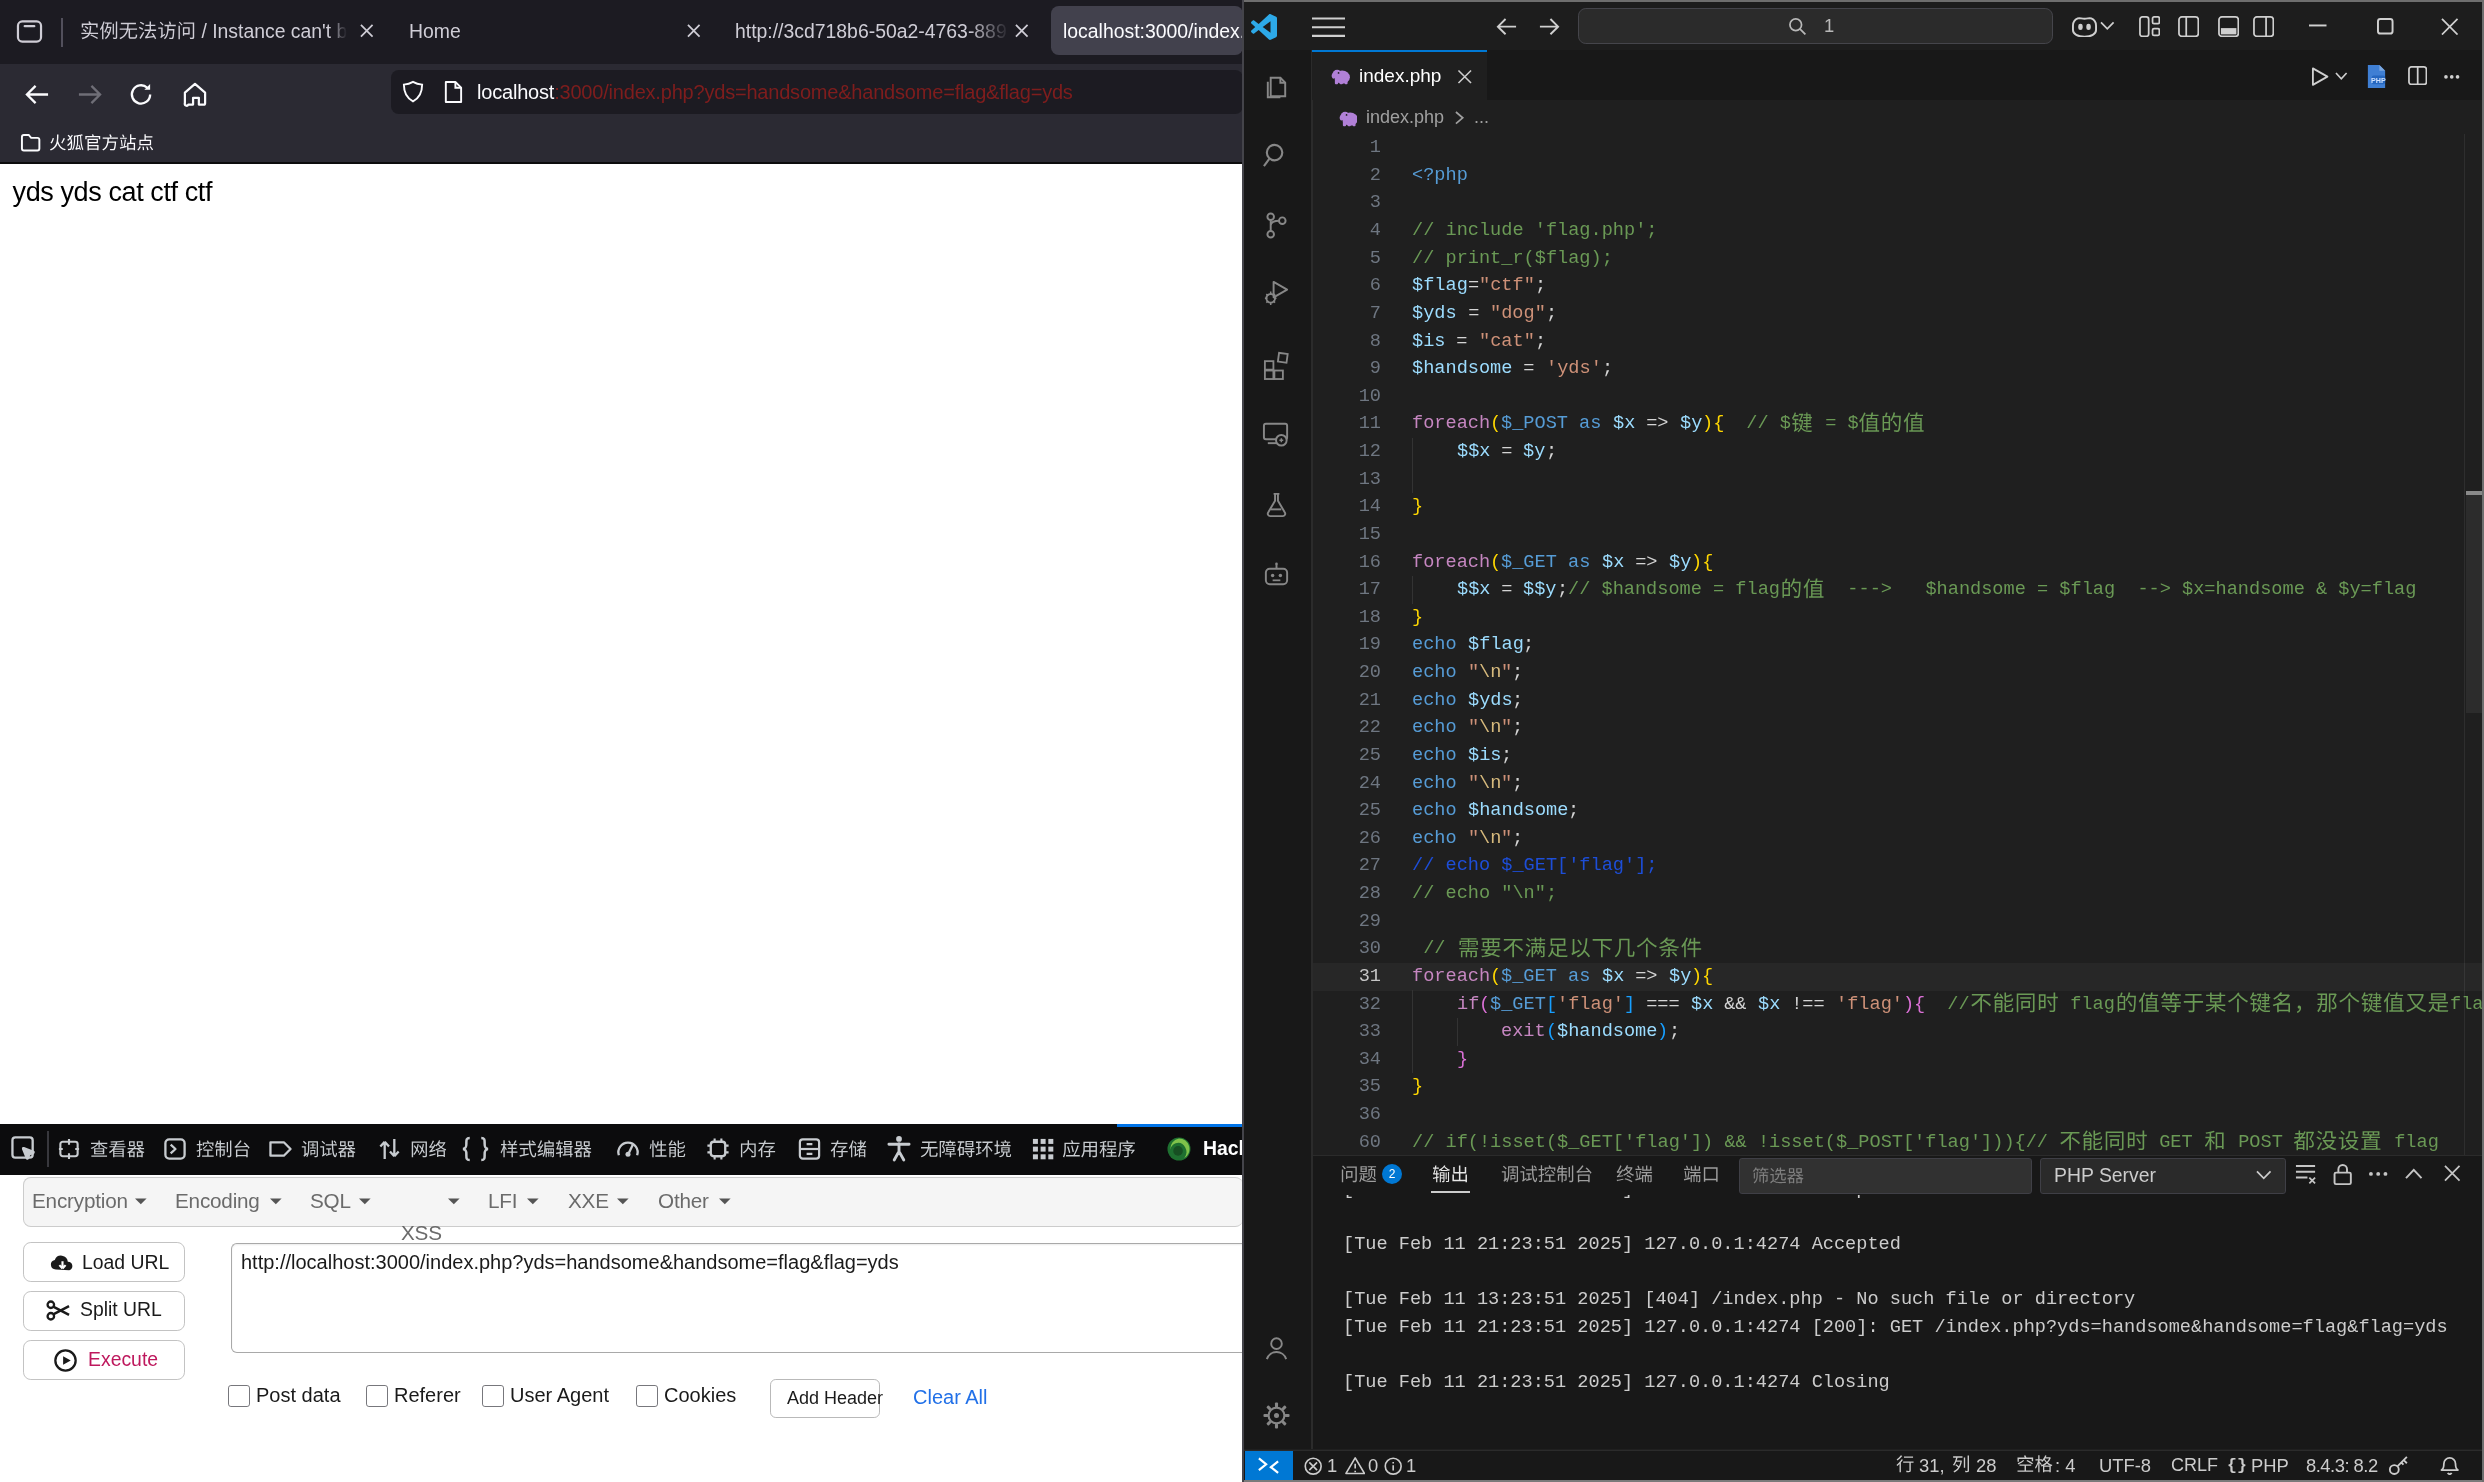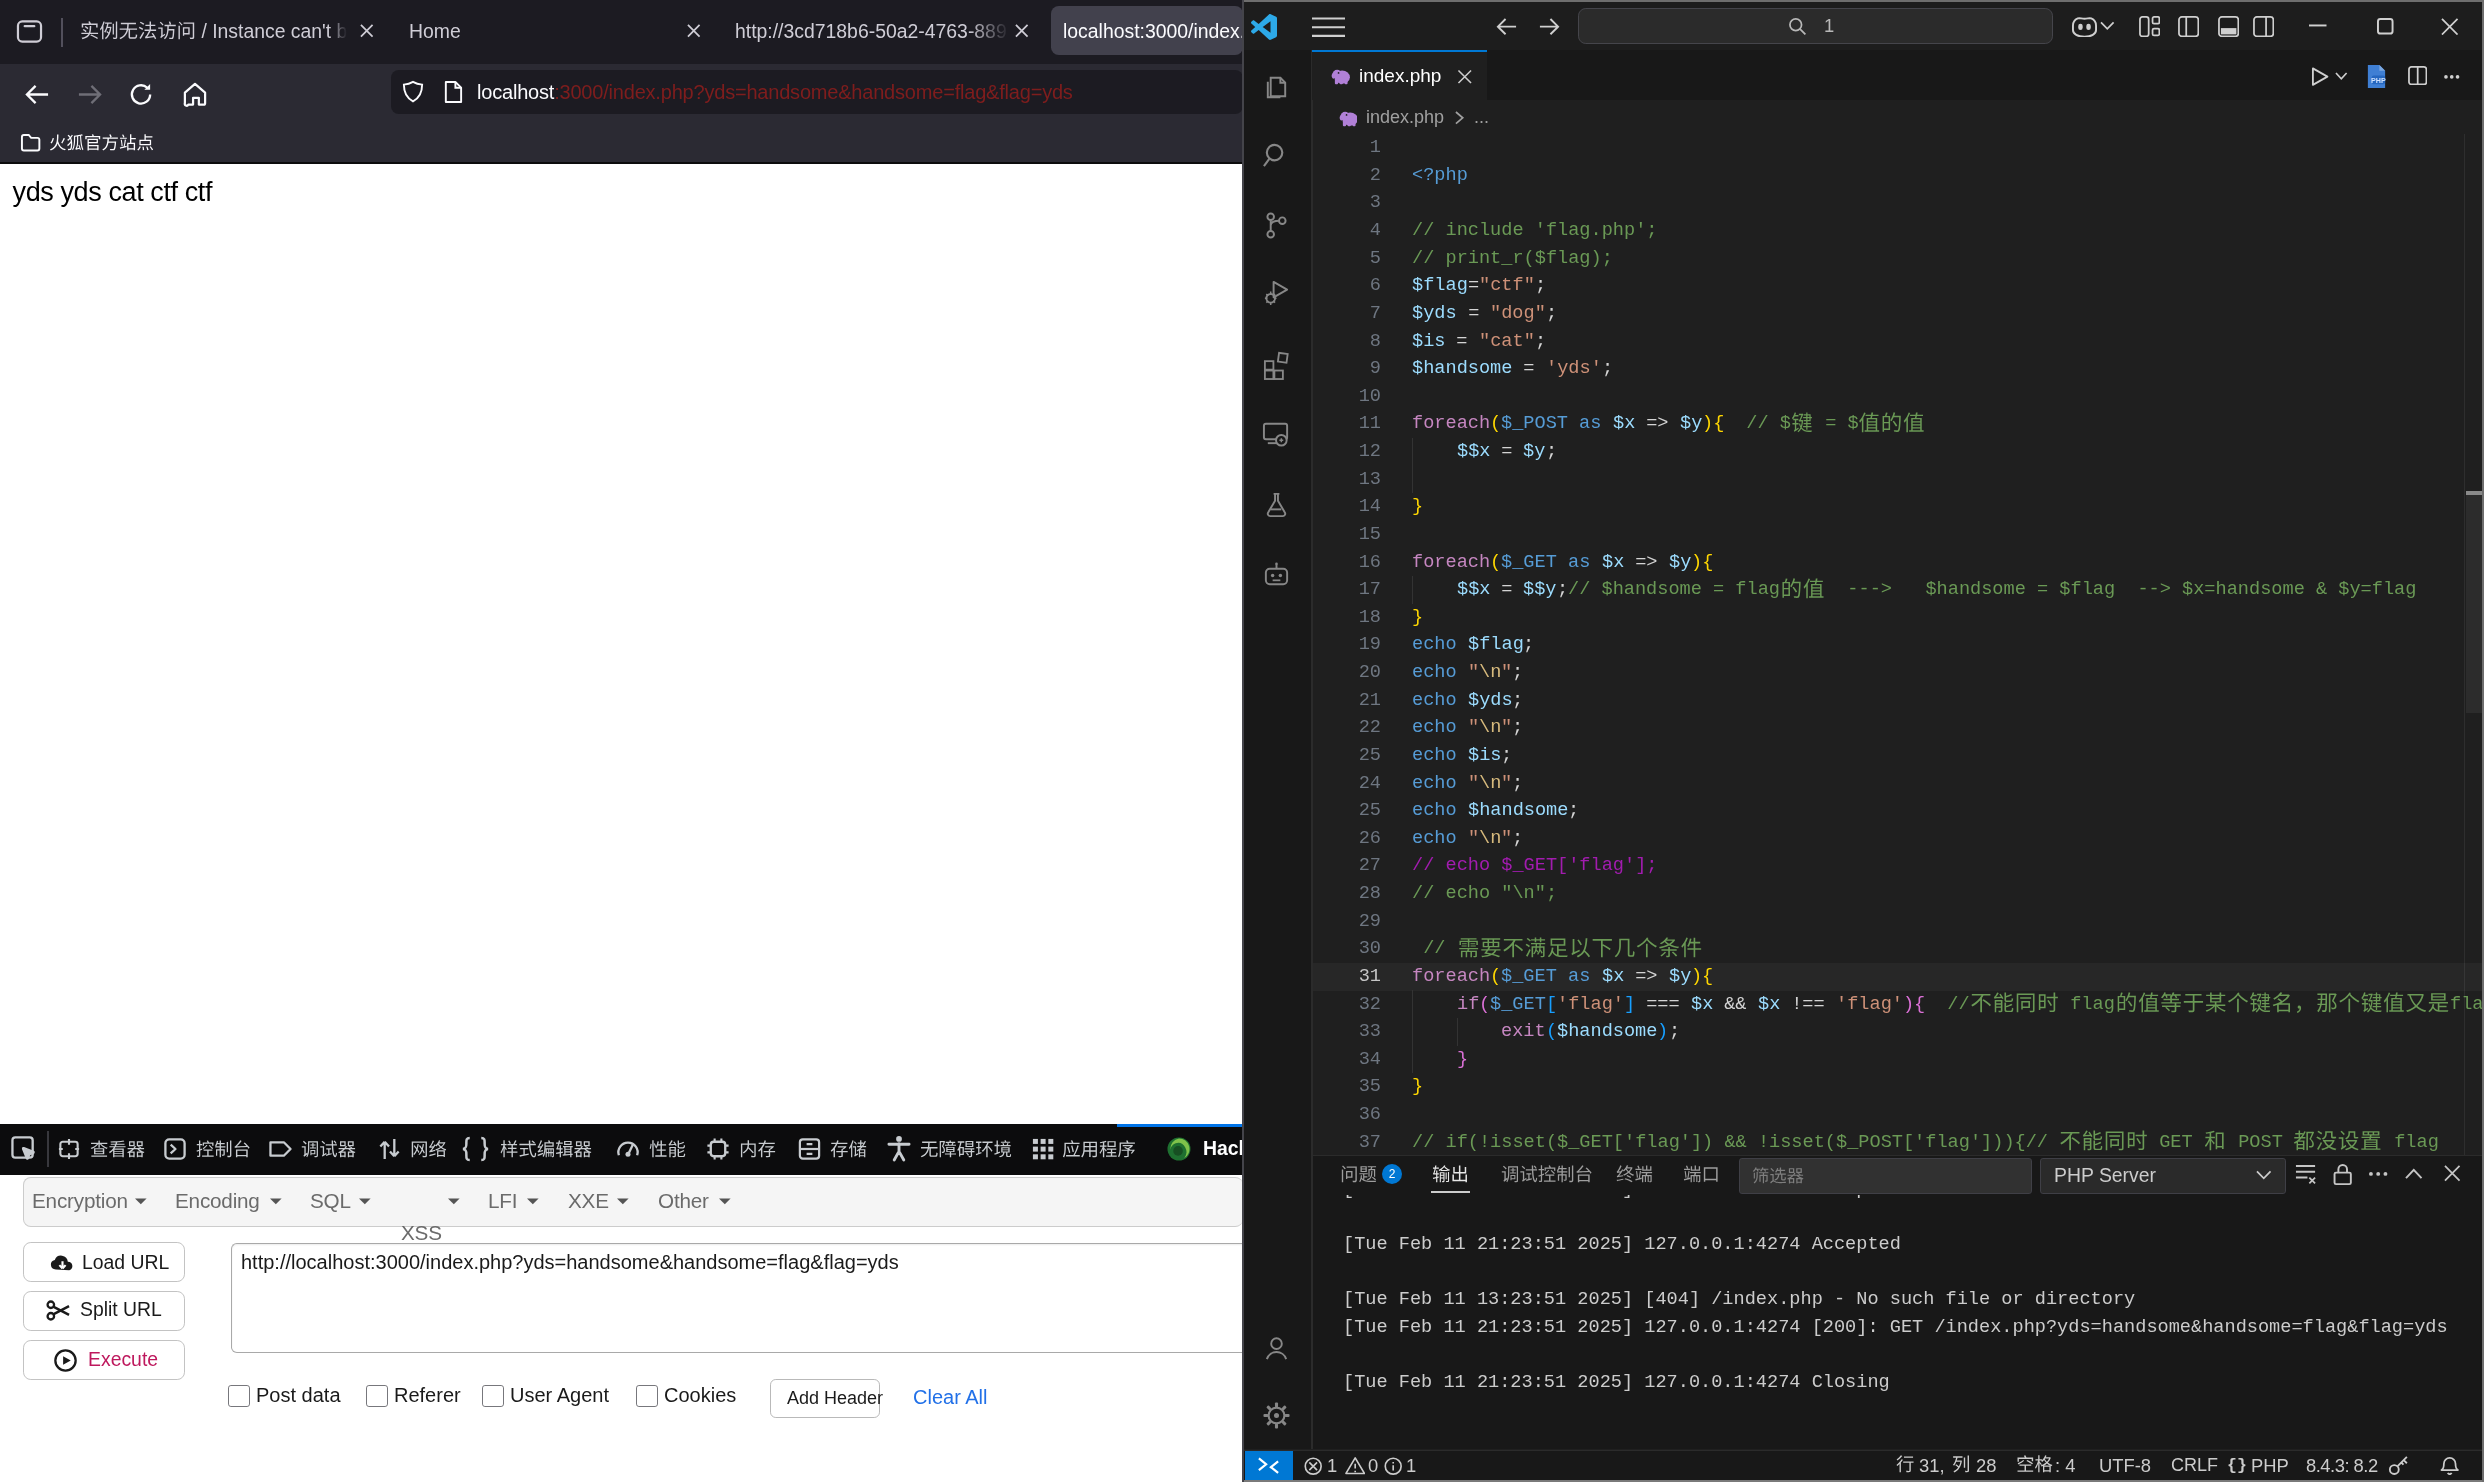--- a/index.html
+++ b/index.html
@@ -532,21 +532,21 @@
 <div style="position:absolute;left:1336px;top:852px;width:45px;text-align:right;font:18.6px 'Liberation Mono';color:#6e7681;line-height:27px;">27</div>
 <div style="position:absolute;left:1336px;top:880px;width:45px;text-align:right;font:18.6px 'Liberation Mono';color:#6e7681;line-height:27px;">28</div>
 <div style="position:absolute;left:1336px;top:908px;width:45px;text-align:right;font:18.6px 'Liberation Mono';color:#6e7681;line-height:27px;">29</div>
 <div style="position:absolute;left:1336px;top:935px;width:45px;text-align:right;font:18.6px 'Liberation Mono';color:#6e7681;line-height:27px;">30</div>
 <div style="position:absolute;left:1336px;top:963px;width:45px;text-align:right;font:18.6px 'Liberation Mono';color:#c6c6c6;line-height:27px;">31</div>
 <div style="position:absolute;left:1336px;top:991px;width:45px;text-align:right;font:18.6px 'Liberation Mono';color:#6e7681;line-height:27px;">32</div>
 <div style="position:absolute;left:1336px;top:1018px;width:45px;text-align:right;font:18.6px 'Liberation Mono';color:#6e7681;line-height:27px;">33</div>
 <div style="position:absolute;left:1336px;top:1046px;width:45px;text-align:right;font:18.6px 'Liberation Mono';color:#6e7681;line-height:27px;">34</div>
 <div style="position:absolute;left:1336px;top:1073px;width:45px;text-align:right;font:18.6px 'Liberation Mono';color:#6e7681;line-height:27px;">35</div>
 <div style="position:absolute;left:1336px;top:1101px;width:45px;text-align:right;font:18.6px 'Liberation Mono';color:#6e7681;line-height:27px;">36</div>
-<div style="position:absolute;left:1336px;top:1129px;width:45px;text-align:right;font:18.6px 'Liberation Mono';color:#6e7681;line-height:27px;">37</div>
+<div style="position:absolute;left:1336px;top:1129px;width:45px;text-align:right;font:18.6px 'Liberation Mono';color:#6e7681;line-height:27px;">60</div>
 <div style="position:absolute;left:1313px;top:101px;width:1169px;height:1054px;overflow:hidden">
     <div style="position:absolute;left:-1313px;top:-101px;width:2482px;height:1252px">
       <div style="position:absolute;left:1412px;top:162px;font:18.6px 'Liberation Mono',monospace;color:#569CD6;line-height:27px;white-space:pre;">&lt;?php</div>
       <div style="position:absolute;left:1412px;top:217px;font:18.6px 'Liberation Mono',monospace;color:#6A9955;line-height:27px;white-space:pre;">// include 'flag.php';</div>
       <div style="position:absolute;left:1412px;top:245px;font:18.6px 'Liberation Mono',monospace;color:#6A9955;line-height:27px;white-space:pre;">// print_r($flag);</div>
       <div style="position:absolute;left:1412px;top:272px;font:18.6px 'Liberation Mono',monospace;color:#9CDCFE;line-height:27px;white-space:pre;">$flag</div>
       <div style="position:absolute;left:1468px;top:272px;font:18.6px 'Liberation Mono',monospace;color:#D4D4D4;line-height:27px;white-space:pre;">=</div>
       <div style="position:absolute;left:1479px;top:272px;font:18.6px 'Liberation Mono',monospace;color:#CE9178;line-height:27px;white-space:pre;">"ctf"</div>
       <div style="position:absolute;left:1535px;top:272px;font:18.6px 'Liberation Mono',monospace;color:#D4D4D4;line-height:27px;white-space:pre;">;</div>
       <div style="position:absolute;left:1412px;top:300px;font:18.6px 'Liberation Mono',monospace;color:#9CDCFE;line-height:27px;white-space:pre;">$yds</div>
@@ -642,21 +642,21 @@
       <div style="position:absolute;left:1412px;top:797px;font:18.6px 'Liberation Mono',monospace;color:#569CD6;line-height:27px;white-space:pre;">echo</div>
       <div style="position:absolute;left:1457px;top:797px;font:18.6px 'Liberation Mono',monospace;color:#D4D4D4;line-height:27px;white-space:pre;"> </div>
       <div style="position:absolute;left:1468px;top:797px;font:18.6px 'Liberation Mono',monospace;color:#9CDCFE;line-height:27px;white-space:pre;">$handsome</div>
       <div style="position:absolute;left:1568px;top:797px;font:18.6px 'Liberation Mono',monospace;color:#D4D4D4;line-height:27px;white-space:pre;">;</div>
       <div style="position:absolute;left:1412px;top:825px;font:18.6px 'Liberation Mono',monospace;color:#569CD6;line-height:27px;white-space:pre;">echo</div>
       <div style="position:absolute;left:1457px;top:825px;font:18.6px 'Liberation Mono',monospace;color:#D4D4D4;line-height:27px;white-space:pre;"> </div>
       <div style="position:absolute;left:1468px;top:825px;font:18.6px 'Liberation Mono',monospace;color:#CE9178;line-height:27px;white-space:pre;">"</div>
       <div style="position:absolute;left:1479px;top:825px;font:18.6px 'Liberation Mono',monospace;color:#D7BA7D;line-height:27px;white-space:pre;">\n</div>
       <div style="position:absolute;left:1501px;top:825px;font:18.6px 'Liberation Mono',monospace;color:#CE9178;line-height:27px;white-space:pre;">"</div>
       <div style="position:absolute;left:1512px;top:825px;font:18.6px 'Liberation Mono',monospace;color:#D4D4D4;line-height:27px;white-space:pre;">;</div>
-      <div style="position:absolute;left:1412px;top:852px;font:18.6px 'Liberation Mono',monospace;color:#a21caf;line-height:27px;white-space:pre;">// echo $_GET['flag'];</div>
+      <div style="position:absolute;left:1412px;top:852px;font:18.6px 'Liberation Mono',monospace;color:#1d4ed8;line-height:27px;white-space:pre;">// echo $_GET['flag'];</div>
       <div style="position:absolute;left:1412px;top:880px;font:18.6px 'Liberation Mono',monospace;color:#6A9955;line-height:27px;white-space:pre;">// echo "\n";</div>
       <div style="position:absolute;left:1412px;top:935px;font:18.6px 'Liberation Mono',monospace;color:#6A9955;line-height:27px;white-space:pre;"> // </div>
       <svg style="position:absolute;left:1457px;top:937px;" width="246" height="21.6" viewBox="0 -860 11345 1000" fill="#6A9955">
         <use href="#c9700" x="16"></use>
         <use href="#c8981" x="1047"></use>
         <use href="#c4e0d" x="2078"></use>
         <use href="#c6ee1" x="3110"></use>
         <use href="#c8db3" x="4141"></use>
         <use href="#c4ee5" x="5173"></use>
         <use href="#c4e0b" x="6204"></use>

